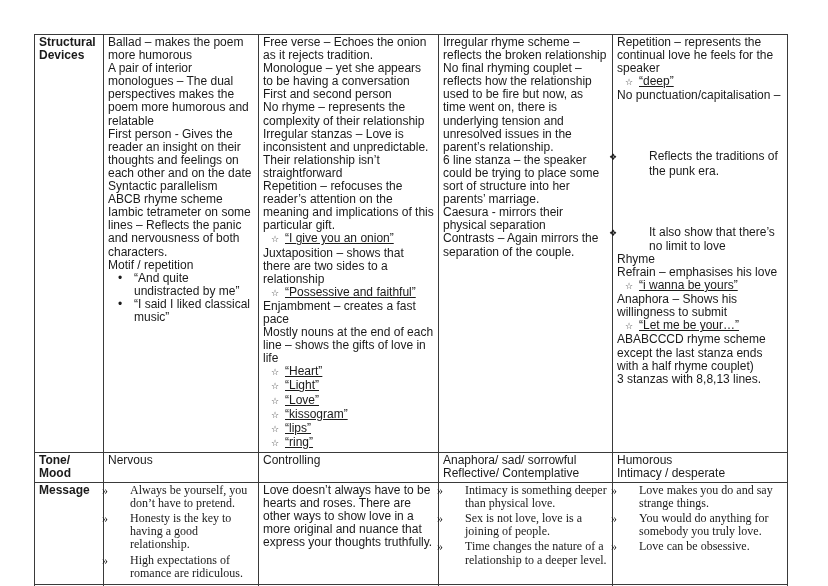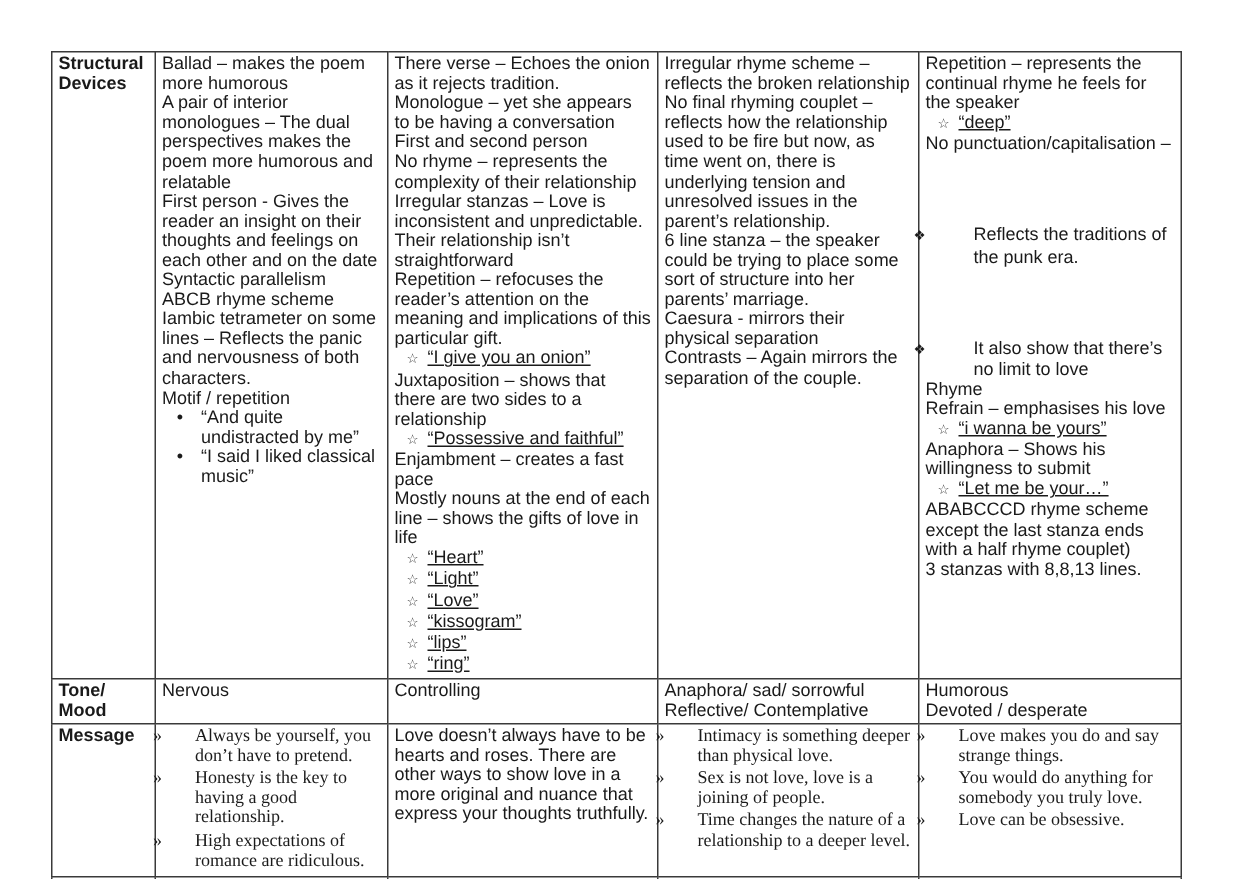--- a/index.html
+++ b/index.html
@@ -41,21 +41,21 @@
       <span class="line">A pair of interior monologues – The dual perspectives makes the poem more humorous and relatable</span>
       <span class="line">First person -  Gives the reader an insight on their thoughts and feelings on each other and on the date</span>
       <span class="line">Syntactic parallelism</span>
       <span class="line">ABCB rhyme scheme</span>
       <span class="line">Iambic tetrameter on some lines – Reflects the panic and nervousness of both characters.</span>
       <span class="line">Motif / repetition</span>
       <span class="dot">“And quite undistracted by me”</span>
       <span class="dot">“I said I liked classical music”</span>
     </td>
     <td>
-      <span class="line">There verse – Echoes the onion as it rejects tradition.</span>
+      <span class="line">Free verse – Echoes the onion as it rejects tradition.</span>
       <span class="line">Monologue – yet she appears to be having a conversation</span>
       <span class="line">First and second person</span>
       <span class="line">No rhyme – represents the complexity of their relationship</span>
       <span class="line">Irregular stanzas – Love is inconsistent and unpredictable. Their relationship isn’t straightforward</span>
       <span class="line">Repetition – refocuses the reader’s attention on the meaning and implications of this particular gift.</span>
       <span class="sub star">“I give you an onion”</span>
       <span class="line">Juxtaposition – shows that there are two sides to a relationship</span>
       <span class="sub star">“Possessive and faithful”</span>
       <span class="line">Enjambment – creates a fast pace</span>
       <span class="line">Mostly nouns at the end of each line – shows the gifts of love in life</span>
@@ -67,21 +67,21 @@
       <span class="sub star">“ring”</span>
     </td>
     <td>
       <span class="line">Irregular rhyme scheme – reflects the broken relationship</span>
       <span class="line">No final rhyming couplet – reflects how the relationship used to be fire but now, as time went on, there is underlying tension and unresolved issues in the parent’s relationship.</span>
       <span class="line">6 line stanza – the speaker could be trying to place some sort of structure into her parents’ marriage.</span>
       <span class="line">Caesura -  mirrors their physical separation</span>
       <span class="line">Contrasts – Again mirrors the separation of the couple.</span>
     </td>
     <td>
-      <span class="line">Repetition – represents the continual rhyme he feels for the speaker</span>
+      <span class="line">Repetition – represents the continual love he feels for the speaker</span>
       <span class="sub star">“deep”</span>
       <span class="line">No punctuation/capitalisation –</span>
       <span class="diamond">Reflects the traditions of the punk era.</span>
       <span class="diamond">It also show that there’s no limit to love</span>
       <span class="line">Rhyme</span>
       <span class="line">Refrain – emphasises his love</span>
       <span class="sub star">“i wanna be yours”</span>
       <span class="line">Anaphora – Shows his willingness to submit</span>
       <span class="sub star">“Let me be your…”</span>
       <span class="line">ABABCCCD rhyme scheme except the last stanza ends with a half rhyme couplet)</span>
@@ -96,21 +96,21 @@
     </td>
     <td>
       <span class="line">Controlling</span>
     </td>
     <td>
       <span class="line">Anaphora/ sad/ sorrowful</span>
       <span class="line">Reflective/ Contemplative</span>
     </td>
     <td>
       <span class="line">Humorous</span>
-      <span class="line">Devoted / desperate</span>
+      <span class="line">Intimacy / desperate</span>
     </td>
   </tr>
 
   <tr style="height:87px">
     <td class="rowhead">Message</td>
     <td class="msg">
       <span class="raquo">Always be yourself, you don’t have to pretend.</span>
       <span class="raquo">Honesty is the key to having a good relationship.</span>
       <span class="raquo">High expectations of romance are ridiculous.</span>
     </td>

